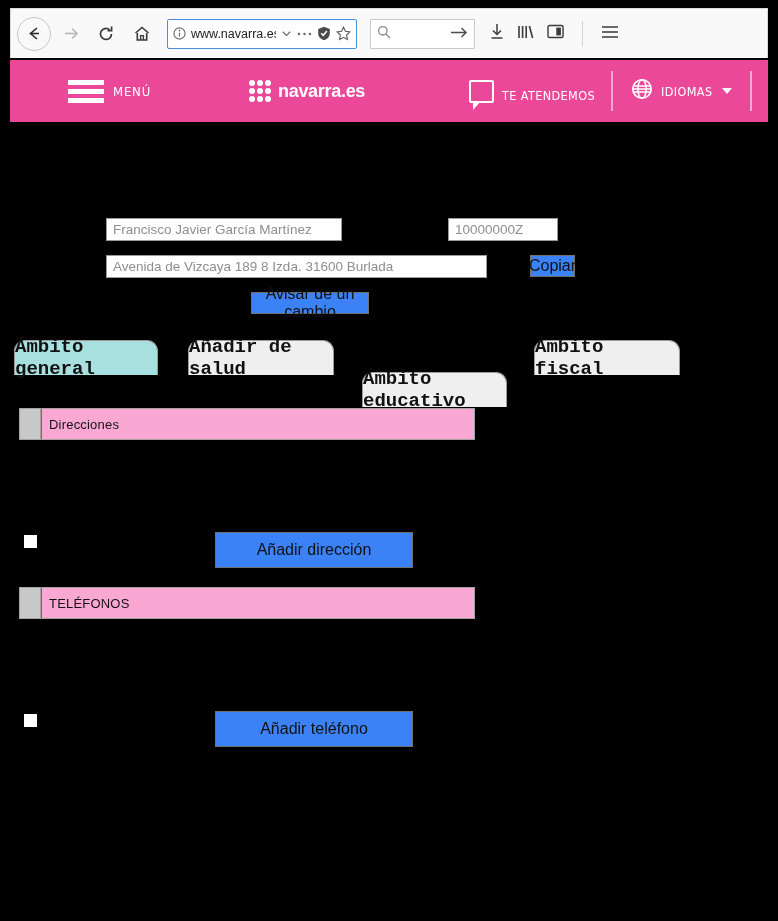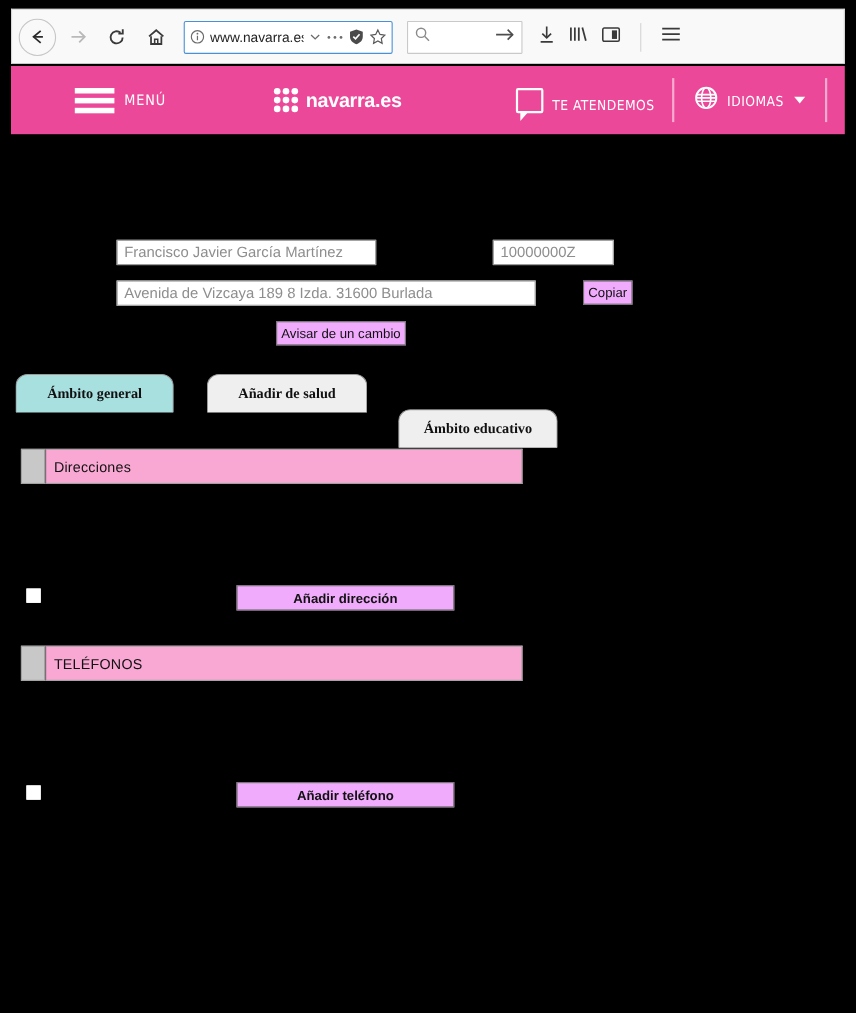--- a/index.html
+++ b/index.html
@@ -81,36 +81,36 @@
   .fld{
     position:absolute;background:#fff;border:1px solid #9b9b9b;
     box-sizing:border-box;display:flex;align-items:center;
     padding-left:6px;color:#8e8e8e;font-size:13.5px;
   }
   .f-name{left:106px;top:96px;width:236px;height:23px;}
   .f-dni {left:416px;top:96px;width:110px;height:23px;margin-left:32px;}
   .f-addr{left:106px;top:133px;width:381px;height:23px;}
 
   .btn{
-    background:#f0abfc;border:1px solid #707070;box-sizing:border-box;
-    color:#111;font-size:12px;text-align:center;
+    background:#3b82f6;border:1px solid #707070;box-sizing:border-box;
+    color:#111;font-size:16px;text-align:center;
     display:flex;align-items:center;justify-content:center;
     font-family:"Liberation Sans",sans-serif;
   }
   .b-copiar-top{position:absolute;left:530px;top:133px;width:45px;height:22px;}
   .b-avisar{position:absolute;left:251px;top:170px;width:118px;height:22px;}
 
   
   .tabs{position:absolute;left:0;top:218px;width:778px;height:34px;}
   .tab{
     position:absolute;top:0;height:34px;border:1px solid #9a9a9a;border-bottom:none;
     border-radius:11px 11px 0 0;background:#efefef;
     display:flex;align-items:center;justify-content:center;
-    font-size:13px;font-weight:bold;color:#111;
-    font-family:Liberation Serif, serif;
+    font-size:19px;font-weight:bold;color:#111;
+    font-family:Liberation Mono, monospace;
   }
   .tab.active{background:#a8e0e0;}
   .t0{left:14px;width:142px;}
   .t1{left:188px;width:144px;}
   .t2{left:362px;width:143px;margin-top:32px;}
   .t3{left:534px;width:144px;}
 
   
   .sect{position:absolute;left:0;width:778px;}
   .s-addr{top:286px;}
@@ -131,21 +131,21 @@
   .bar-w434{width:434px;}
   .bar-w439{width:439px;}
 
   .cpbtns{position:absolute;right:0;}
 
   .addrow{position:absolute;width:778px;}
   .chk{
     position:absolute;width:13px;height:13px;background:#fff;border:1px solid #fff;
     box-sizing:border-box;
   }
-  .addbtn{position:absolute;width:198px;height:23px;font-weight:bold;}
+  .addbtn{position:absolute;width:198px;height:36px;}
 </style>
 </head>
 <body>
 
 <div class="chrome">
   <div class="nav-btns">
     <div class="navbtn back">
       <svg width="17" height="17" viewBox="0 0 17 17">
           <path d="M11 3 L4.5 8.5 L11 14" fill="none" stroke="currentColor" stroke-width="1.6"></path>
           <path d="M4.5 8.5 H13" stroke="currentColor" stroke-width="1.6"></path>
@@ -301,20 +301,21 @@
   <div class="fld f-dni" title="10000000Z">10000000Z</div>
   <div class="fld f-addr" title="Avenida de Vizcaya 189 8 Izda. 31600 Burlada">Avenida de Vizcaya 189 8 Izda. 31600 Burlada</div>
 
   <div class="btn b-copiar-top">Copiar</div>
   <div class="btn b-avisar">Avisar de un cambio</div>
 
   <div class="tabs">
     <div class="tab t0 active">Ámbito general</div>
     <div class="tab t1">Añadir de salud</div>
     <div class="tab t2">Ámbito educativo</div>
+    <div class="tab t3">Ámbito fiscal</div>
   </div>
 
   <div class="sect s-addr">
     <div class="hdr">
       <div class="toggle"></div>
       <div class="bar bar-w434">Direcciones</div>
     </div>
     <div class="cpbtns" style="top:0;">
       
       

